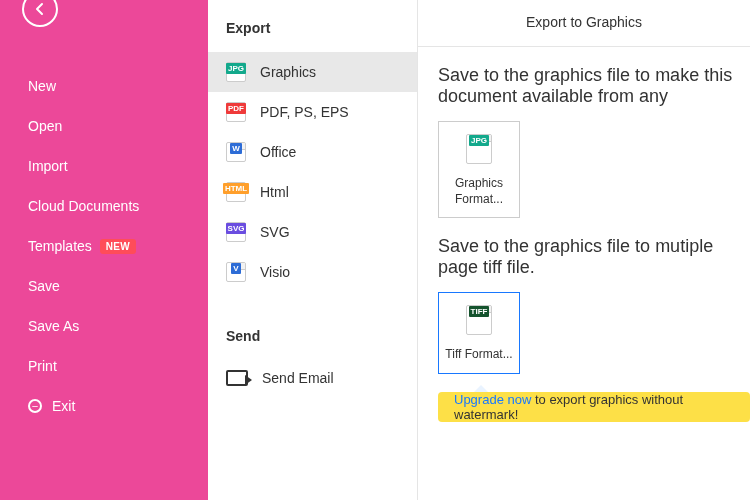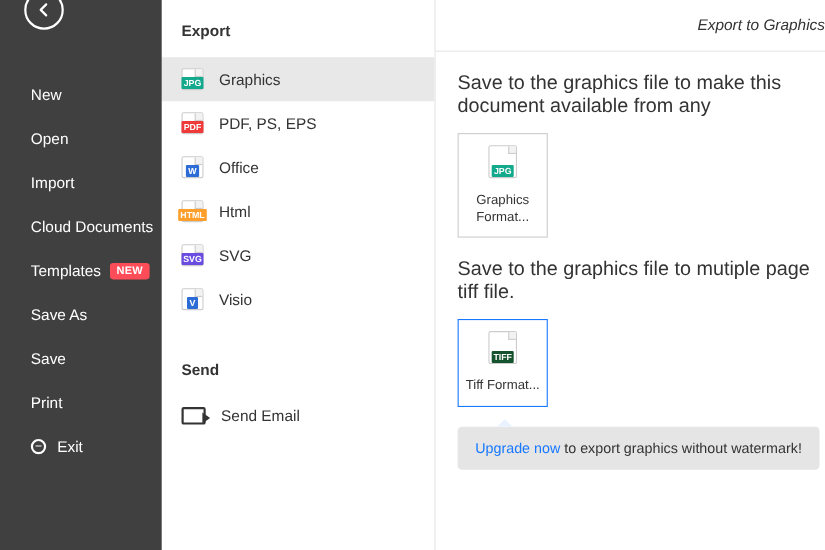--- a/index.html
+++ b/index.html
@@ -1,52 +1,52 @@
 <!DOCTYPE html>
 <html><head>
 <meta charset="utf-8">
 <style>
   * { box-sizing: border-box; margin: 0; padding: 0; }
   body { font-family: "Segoe UI", Arial, sans-serif; font-size: 14px; color: #333; width: 750px; height: 500px; overflow: hidden; }
   .app { display: flex; height: 100%; }
-  .sidebar { width: 147px; background: #404040; color: #fff; padding-top: 8px; position: relative; flex-shrink: 0; }
+  .sidebar { width: 208px; background: #ec4899; color: #fff; padding-top: 8px; position: relative; flex-shrink: 0; }
   .back-circle { width: 36px; height: 36px; border: 2px solid #fff; border-radius: 50%; margin: 0 0 0 22px; display: flex; align-items: center; justify-content: center; position: relative; top: -17px; }
   .back-circle svg { display:block; }
   .side-list { margin-top: 24px; }
   .side-item { padding: 10px 0 10px 28px; font-size: 14px; cursor: pointer; display: flex; align-items: center; }
   .side-item.spaced { margin-top: 4px; margin-bottom: 4px; }
   .badge-new { background: #ff4c59; color: #fff; font-size: 10px; font-weight: 600; padding: 2px 6px; border-radius: 3px; margin-left: 8px; letter-spacing: 0.3px; }
   .side-item.selected-hl { border: 3px solid #ff0019; margin-left: 5px; margin-right: 5px; padding-left: 20px; }
   .exit-icon { width: 14px; height: 14px; border: 2px solid #fff; border-radius: 50%; display:inline-flex; align-items:center; justify-content:center; margin-right:10px; font-size:11px; line-height:1; }
-  .middle { width: 249px; border-right: 1px solid #e5e5e5; flex-shrink: 0; padding-top: 14px; }
+  .middle { width: 210px; border-right: 1px solid #e5e5e5; flex-shrink: 0; padding-top: 14px; }
   .mid-header { font-weight: 700; font-size: 14px; padding: 6px 18px 16px 18px; }
   .mid-item { display: flex; align-items: center; padding: 10px 18px; cursor: pointer; gap: 14px; }
   .mid-item.selected { background: #e8e8e8; }
-  .file-icon { width: 20px; height: 20px; display:inline-flex; align-items:flex-end; justify-content:center; border-radius:2px; }
+  .file-icon { width: 20px; height: 20px; display:inline-flex; align-items:flex-start; justify-content:center; border-radius:2px; }
   .file-icon.doc { background:#fff; border:1px solid #ccc; position:relative; }
   .file-icon.doc::after { content:""; position:absolute; top:0; right:0; width:6px; height:6px; background: #f2f2f2; border-left:1px solid #ccc; border-bottom:1px solid #ccc; }
   .file-icon .tag { font-size:8px; font-weight:700; color:#fff; padding:1px 2px; border-radius:1px; position:relative; z-index:1; }
   .tag.jpg { background:#13a98c; }
   .tag.pdf { background:#ef3a3a; }
   .tag.w   { background:#2d6cd6; }
   .tag.html{ background:#ff9f2b; }
   .tag.svg { background:#6a4de0; }
   .tag.v   { background:#2d6cd6; }
   .tag.tiff{ background:#14532d; }
   .send-icon { width:22px; height:16px; border:2px solid #333; border-radius:2px; position:relative; }
   .send-icon::after { content:""; position:absolute; right:-6px; top:3px; width:0; height:0; border-left:7px solid #333; border-top:5px solid transparent; border-bottom:5px solid transparent; }
   .main { flex:1; padding: 14px 0 0 20px; position:relative; }
-  .main-title { text-align:right; font-size:14px; padding-bottom:16px; margin-left:-20px;font-style:italic; }
+  .main-title { text-align:center; font-size:14px; padding-bottom:16px; margin-left:-20px; }
   .main-sep { height:1px; background:#e5e5e5; margin-left:-20px; }
   .main-desc { font-size: 18px; padding: 18px 0 14px 0; }
   .tile { width: 82px; border:1px solid #ccc; padding: 10px 4px; text-align:center; font-size:12px; cursor:pointer; }
   .tile.sel { border-color:#1878ff; }
   .tile .file-icon { margin: 0 auto 12px auto; width:26px; height:30px; }
   .tile-label { line-height:1.3; }
-  .upgrade { margin-top: 18px; background:#e5e5e5; border-radius:4px; padding: 12px 16px; font-size:13px; display:inline-block; position:relative; }
+  .upgrade { margin-top: 18px; background:#fde047; border-radius:4px; padding: 0 16px; font-size:13px; display:inline-block; position:relative; }
   .upgrade::before { content:""; position:absolute; top:-7px; left:36px; width:0; height:0; border-left:7px solid transparent; border-right:7px solid transparent; border-bottom:7px solid #e9f3ff; }
   .upgrade-link { color:#1878ff; text-decoration:none; }
 </style>
 </head>
 <body>
 
 <div class="app">
   <div class="sidebar">
     <div class="back-circle">
       <svg width="18" height="18" viewBox="0 0 18 18">
@@ -64,24 +64,24 @@
           <span>Import</span>
         </div>
       <div class="side-item spaced">
           <span>Cloud Documents</span>
         </div>
       <div class="side-item spaced">
           <span>Templates</span>
           <span class="badge-new">NEW</span>
         </div>
       <div class="side-item spaced">
-          <span>Save As</span>
+          <span>Save</span>
         </div>
       <div class="side-item spaced">
-          <span>Save</span>
+          <span>Save As</span>
         </div>
       <div class="side-item spaced">
           <span>Print</span>
         </div>
       <div class="side-item spaced">
           <span class="exit-icon">−</span>
           <span>Exit</span>
         </div>
     </div>
   </div>

